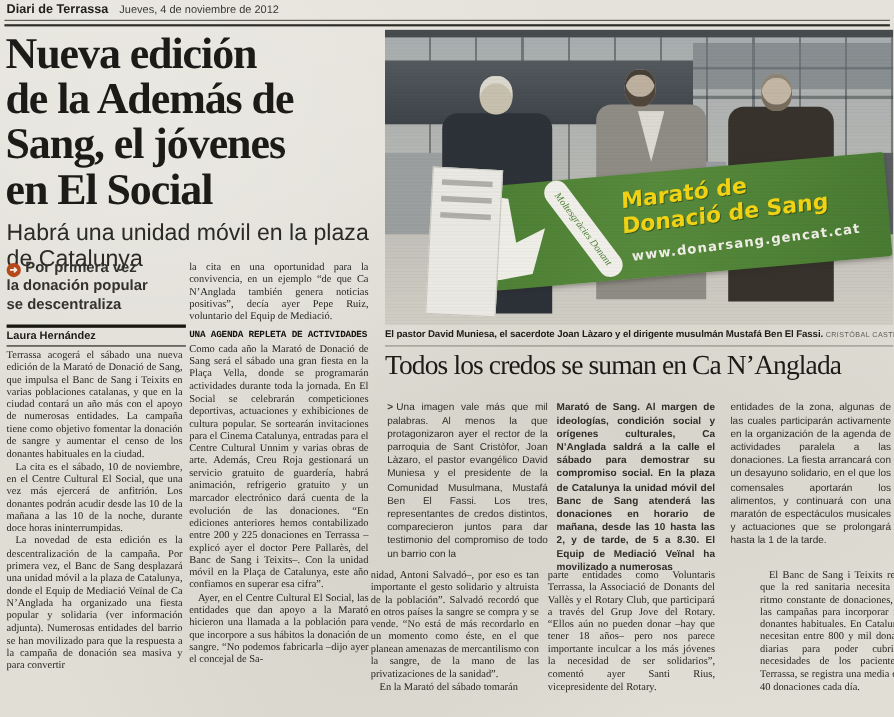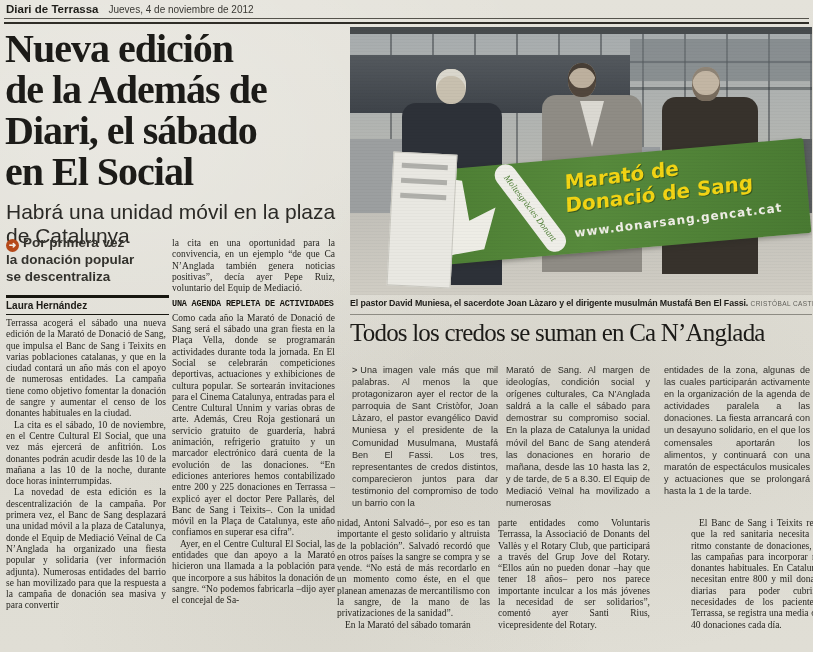--- a/index.html
+++ b/index.html
@@ -96,40 +96,40 @@
   .grain{left:0;top:0;width:462px;height:268px;
     background:repeating-linear-gradient(0deg,rgba(0,0,0,.025) 0 1px,transparent 1px 3px);}
   
   #caption{left:350px;top:298px;width:463px;white-space:nowrap;overflow:hidden;
     font-size:8.8px;font-weight:bold;letter-spacing:-0.1px;color:#1d1c18;}
   #caption .credit{font-weight:normal;font-size:6.5px;color:#5f5e58;letter-spacing:.4px;}
   #a2-rule{left:350px;top:314px;width:462px;height:1px;background:#8d8b83;}
   #a2-headline{left:350px;top:319px;width:462px;font-family:"Liberation Serif",serif;
     font-size:25px;letter-spacing:-0.8px;color:#1c1b18;white-space:nowrap;}
   #a2-col1{left:352px;top:364px;width:146px;height:140px;}
-  #a2-col2{left:506px;top:364px;width:144px;height:140px;}
+  #a2-col2{left:506px;top:364px;width:144px;height:140px;font-weight:bold;}
   #a2-col3{left:664px;top:364px;width:146px;height:140px;}
   .pointer{font-weight:bold;color:#3a3934;margin-right:3px;}
 </style>
 </head>
 <body>
 
 <div id="page">
 
   <div class="abs" id="masthead">
     <span class="title">Diari de Terrassa</span>
     <span class="date">Jueves, 4 de noviembre de 2012</span>
   </div>
   <div class="abs" id="rule1"></div>
   <div class="abs" id="rule2"></div>
 
   <div class="abs" id="a1-headline">
     <div>Nueva edición</div>
     <div>de la Además de</div>
-    <div>Diari, el sábado</div>
+    <div>Sang, el jóvenes</div>
     <div>en El Social</div>
   </div>
   <div class="abs" id="a1-subhead">Habrá una unidad móvil en la plaza de Catalunya</div>
 
   <div class="abs" id="a1-standfirst">
     <div><span class="bullet">➜</span><span>Por primera vez</span></div>
     <div>la donación popular</div>
     <div>se descentraliza</div>
   </div>
 

